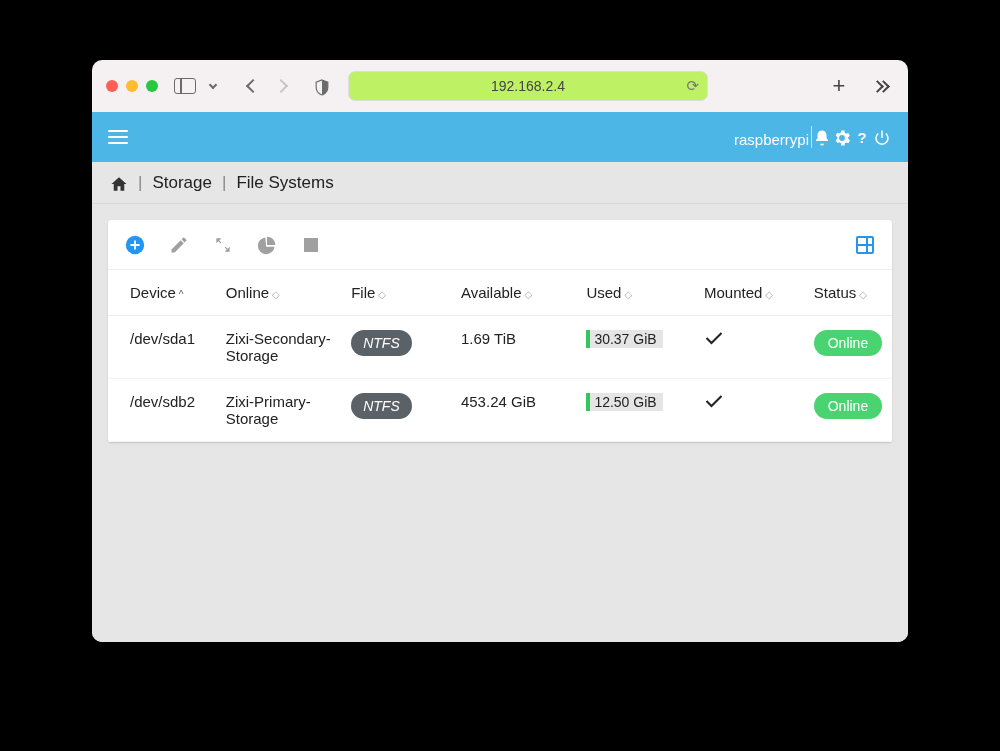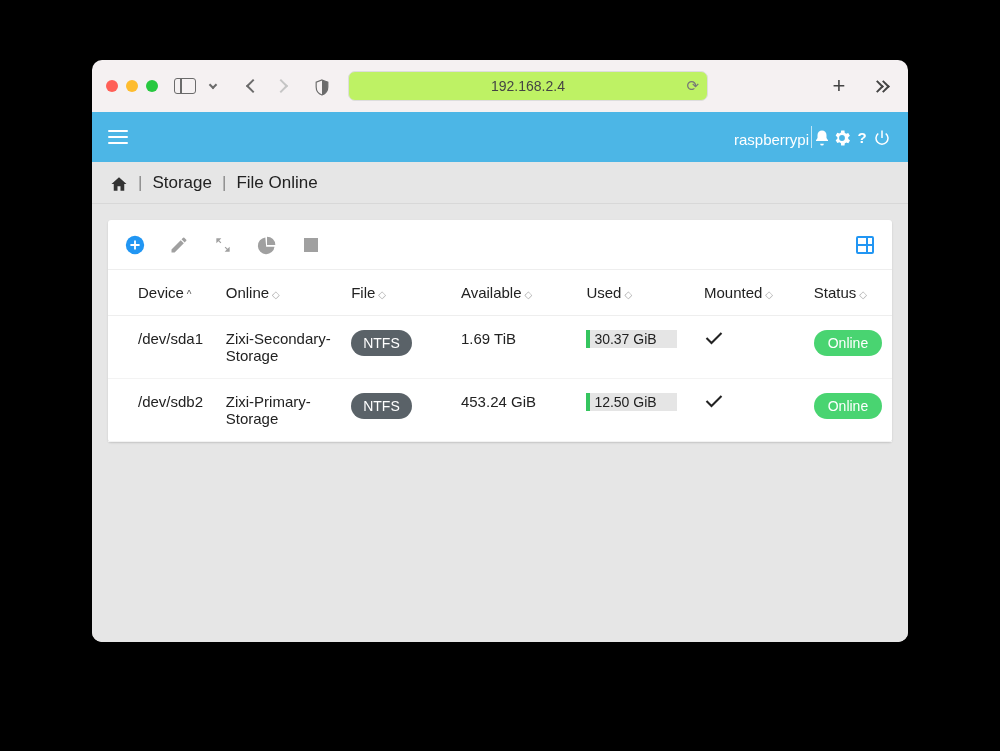--- a/index.html
+++ b/index.html
@@ -61,28 +61,28 @@
   .ticon { width:22px; height:22px; display:flex; align-items:center; justify-content:center; color:#a0a0a0; cursor:pointer;}
   .ticon.blue { color:#2196f3; }
   .toolbar .spacer { flex:1; }
   .grid-icon { width:18px; height:18px; border:2px solid #2196f3; border-radius:2px; position:relative;}
   .grid-icon::before { content:""; position:absolute; left:0; right:0; top:6px; height:2px; background:#2196f3;}
   .grid-icon::after { content:""; position:absolute; top:0; bottom:0; left:8px; width:2px; background:#2196f3;}
 
   table { width:100%; border-collapse:collapse; table-layout:fixed; }
   th, td { text-align:left; padding:14px 8px; vertical-align:top; font-size:15px; color:#222;}
   th { font-weight:500; border-bottom:1px solid #eee; white-space:nowrap; cursor:pointer;}
-  th:first-child, td:first-child { padding-left:30px;}
+  th:first-child, td:first-child { padding-left:22px;}
   tbody tr { border-bottom:1px solid #f3f3f3; }
   .sort-ind { font-size:10px; color:#aaa; letter-spacing:-2px; margin-left:3px;}
   .sort-asc { font-size:10px; color:#555; margin-left:3px;}
 
-  .type-chip { display:inline-block; background:#5a6268; color:#fff; font-size:14px; padding:5px 12px; border-radius:14px;}
+  .type-chip { display:inline-block; background:#5a6268; color:#fff; font-size:14px; padding:5px 12px; border-radius:14px;font-style:italic;}
   .status-chip { display:inline-block; background:#49d471; color:#fff; font-size:14px; padding:5px 14px; border-radius:14px;}
-  .used-bar { display:inline-block; background:#e5e5e5; position:relative; padding:1px 20px 1px 8px; font-size:14px; color:#222;}
+  .used-bar { display:inline-block; background:#e5e5e5; position:relative; padding:1px 6px 1px 8px; font-size:14px; color:#222;}
   .used-bar::before { content:""; position:absolute; left:0; top:0; bottom:0; width:4px; background:#35c55f;}
   .check { width:18px; height:14px; }
   .check svg { stroke:#222; stroke-width:2.5; fill:none; }
 
   .footer { padding:12px 18px; font-size:15px; color:#333; }
 
   col.c-device{width:14%} col.c-comment{width:16%} col.c-type{width:14%} col.c-avail{width:16%} col.c-used{width:15%} col.c-mount{width:14%} col.c-status{width:11%}
 </style>
 </head>
 <body>
@@ -170,21 +170,21 @@
 
     <div class="breadcrumb-bar">
       <span class="home-icon">
         <svg viewBox="0 0 24 24" width="18" height="18">
             <path d="M12 3l10 9h-3v9h-5v-6h-4v6H5v-9H2z"></path>
           </svg>
       </span>
       <span class="bc-sep">|</span>
       <span>Storage</span>
       <span class="bc-sep">|</span>
-      <span>File Online</span>
+      <span>File Systems</span>
     </div>
 
     <div class="content">
       <div class="card">
 
         <div class="toolbar">
           <span class="ticon blue">
             <svg viewBox="0 0 24 24" width="22" height="22">
                 <circle cx="12" cy="12" r="10" fill="#2196f3"></circle>
                 <path d="M11 7h2v10h-2z M7 11h10v2H7z" fill="#fff"></path>

